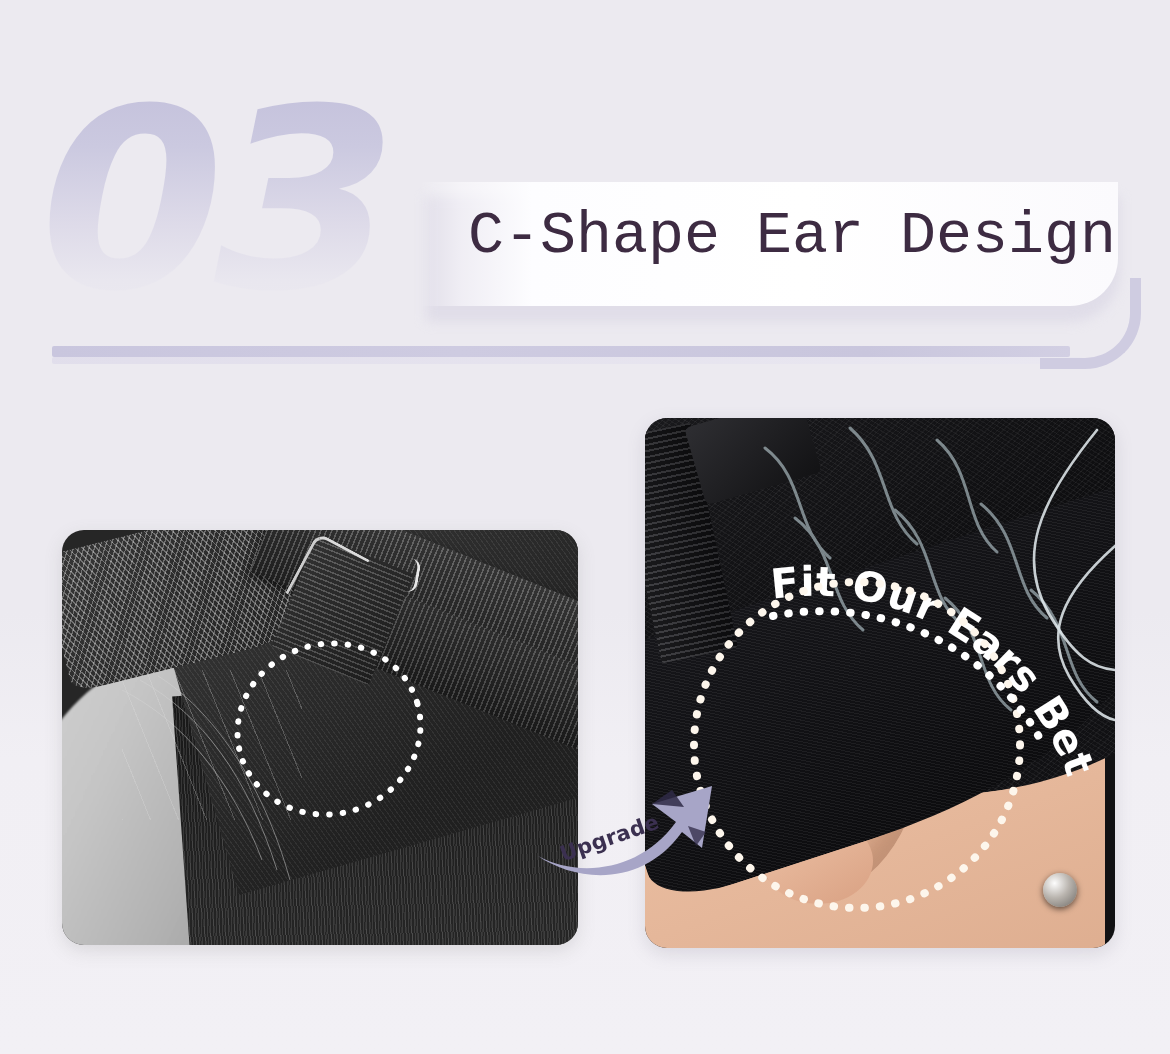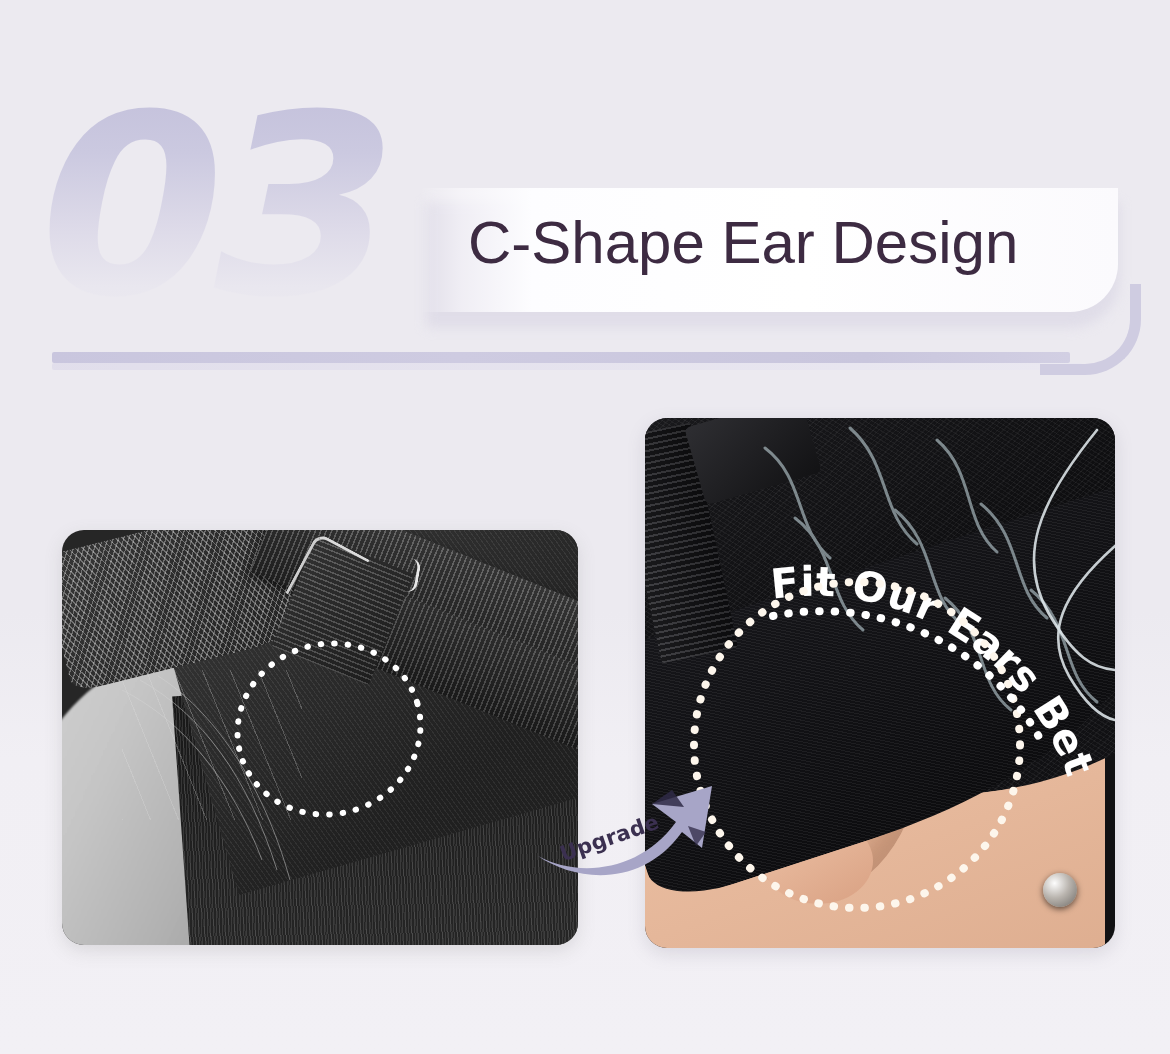--- a/index.html
+++ b/index.html
@@ -6,21 +6,21 @@
   body{
     width:1170px;height:1054px;
     background:#ecebf0;
     font-family:"Liberation Sans", sans-serif;
     overflow:hidden;
     position:relative;
   }
   .stage{position:absolute;inset:0;background:linear-gradient(180deg,#eceaf0 0%,#eceaf0 58%,#f1eff4 72%,#f2f0f5 100%);}
 
   
-  .header{position:absolute;left:0;top:16px;width:1046px;height:370px;text-align:right;}
+  .header{position:absolute;left:0;top:10px;width:1046px;height:370px;text-align:right;}
 
   .bignum{
     position:absolute;left:40px;top:66px;
     font-family:"DejaVu Sans","Liberation Sans",sans-serif;
     font-size:250px;font-weight:bold;font-style:italic;
     letter-spacing:-10px;
     line-height:250px;
     background:linear-gradient(180deg,#c3c0db 0%,#cbc9e0 28%,#dedbe9 60%,#e9e7ef 82%,#eceaf0 100%);
     -webkit-background-clip:text;background-clip:text;
     color:transparent;-webkit-text-fill-color:transparent;
@@ -36,21 +36,21 @@
     background:#dcd9e6;
     filter:blur(6px);opacity:.75;
   }
   .titlebar{
     position:absolute;left:0;top:0;width:698px;height:124px;
     border-radius:0 0 48px 0;
     background:linear-gradient(90deg,rgba(255,255,255,0) 0%,rgba(253,252,255,.55) 6%,#fdfdff 16%,#ffffff 55%,#fbfafd 100%);
   }
   .title{
     position:absolute;left:48px;top:20px;
-    font-family:Liberation Sans, sans-serif;
+    font-family:Liberation Mono, monospace;
     font-size:60px;font-weight:300;
     letter-spacing:0px;
     color:#3d2b42;
     white-space:nowrap;
   }
   .underbar{
     position:absolute;left:52px;top:336px;width:1018px;height:11px;
     background:linear-gradient(90deg,#c9c6de 0%,#cecbe1 40%,#c9c6dd 80%,#d2cfe3 100%);
     border-radius:2px;
   }

